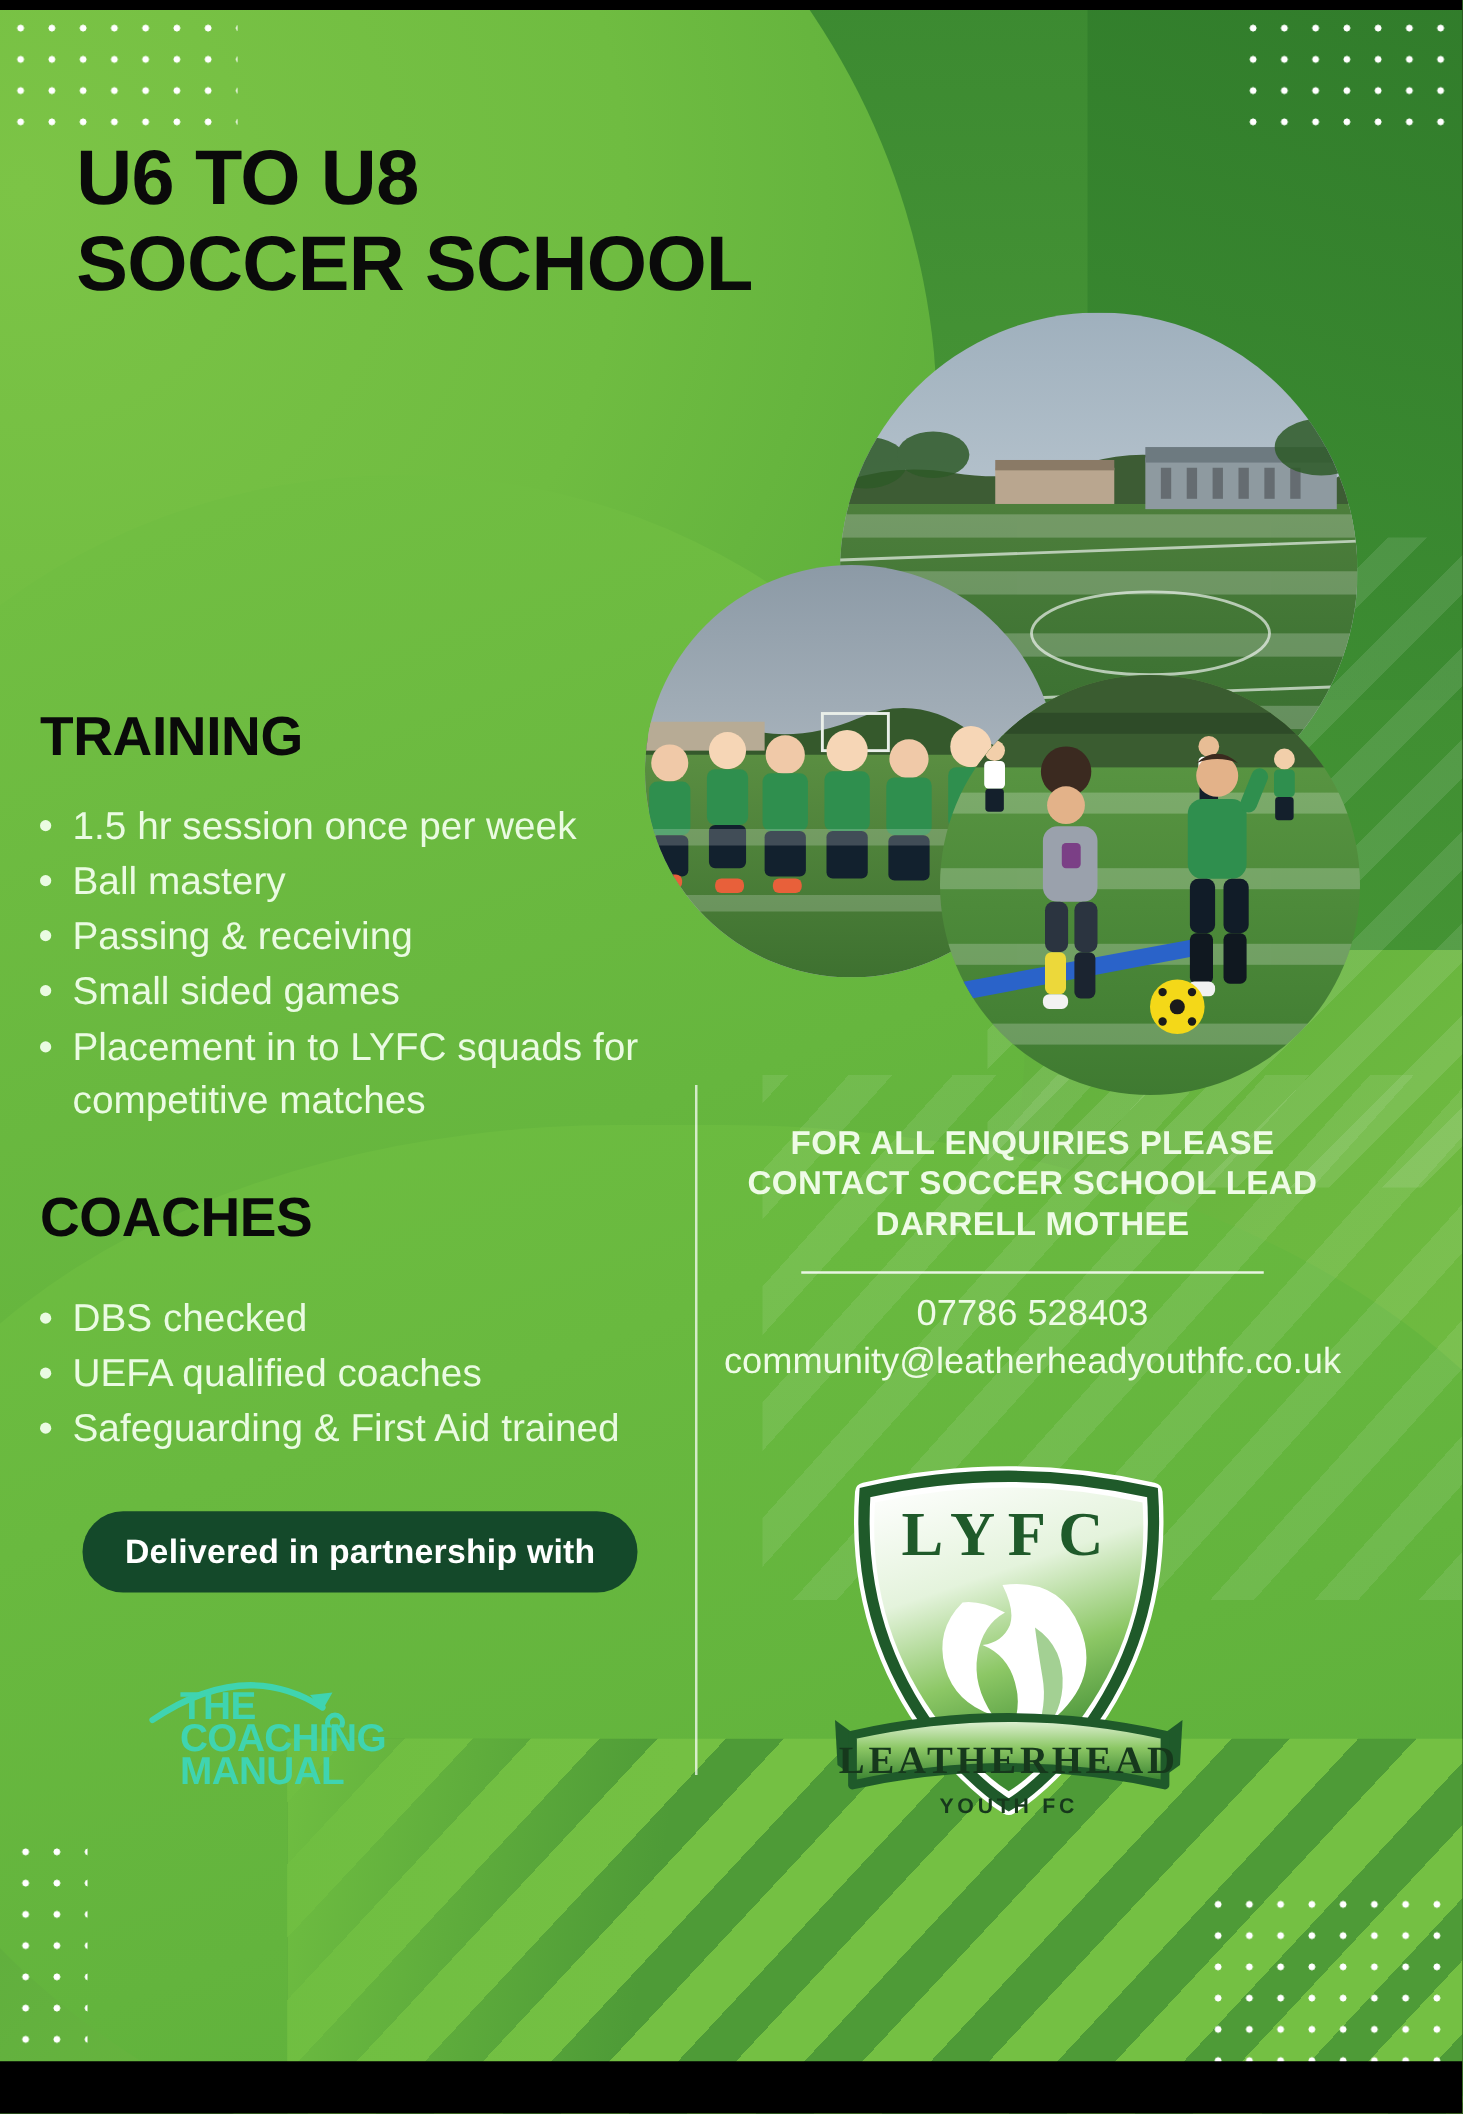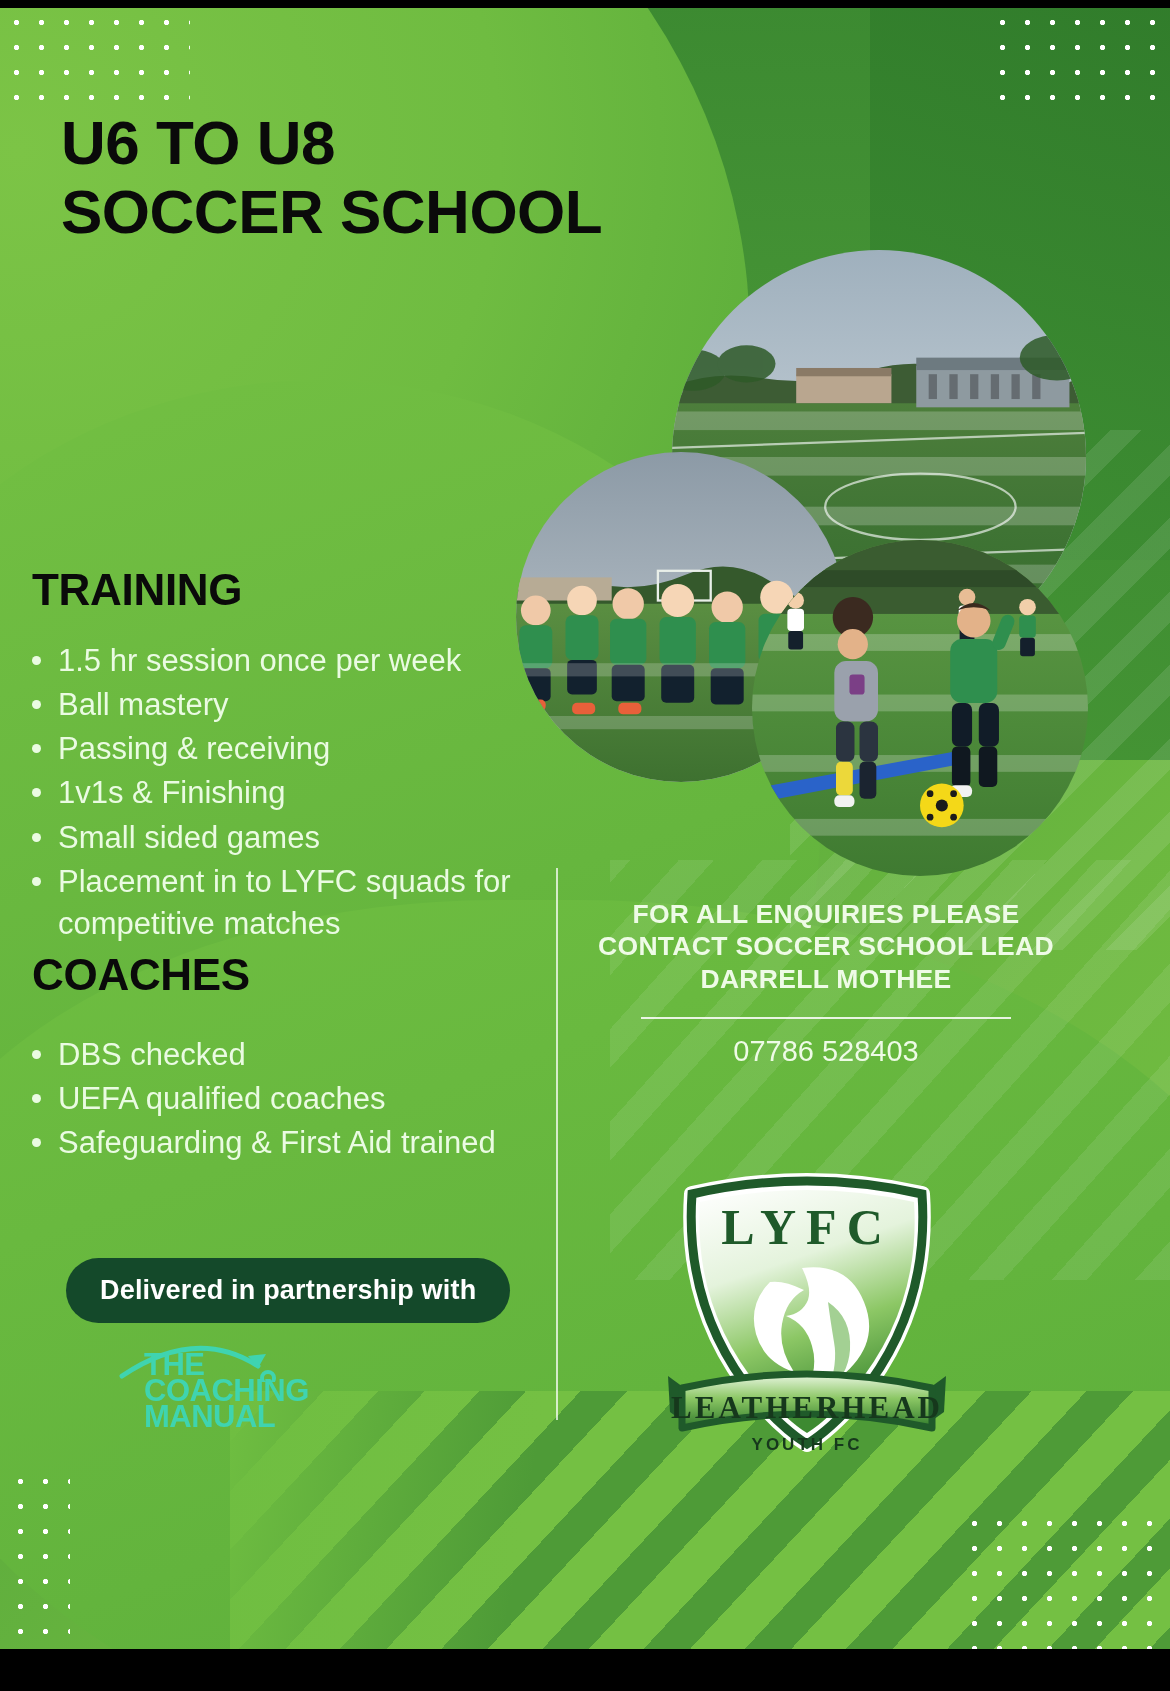--- a/index.html
+++ b/index.html
@@ -206,21 +206,21 @@
   .contact-email{
     font-size:29px;
     line-height:1.3;
     font-weight:400;
     white-space:nowrap;
   }
 
   
   .pill{
     position:absolute;
-    left:66px; top:1258px;
+    left:66px; top:1209px;
     background:#14492a;
     border-radius:40px;
     padding:17px 34px;
     color:#ffffff;
     font-size:27px;
     font-weight:600;
     letter-spacing:.2px;
   }
 
   
@@ -462,38 +462,38 @@
       <div>U6 TO U8</div>
       <div>SOCCER SCHOOL</div>
     </div>
 
 
     <div class="section-head head-training">TRAINING</div>
     <ul class="bullets bullets-training">
       <li>1.5 hr session once per week</li>
       <li>Ball mastery</li>
       <li>Passing &amp; receiving</li>
-      <li>1v1s &amp; Finishing</li>
       <li>Small sided games</li>
       <li>Placement in to LYFC squads for competitive matches</li>
     </ul>
 
     <div class="section-head head-coaches">COACHES</div>
     <ul class="bullets bullets-coaches">
       <li>DBS checked</li>
       <li>UEFA qualified coaches</li>
       <li>Safeguarding &amp; First Aid trained</li>
     </ul>
 
     <div class="divider"></div>
 
     <div class="contact">
       <div class="contact-head">FOR ALL ENQUIRIES PLEASE CONTACT SOCCER SCHOOL LEAD DARRELL MOTHEE</div>
       <div class="contact-rule"></div>
       <div class="contact-phone">07786 528403</div>
+      <div class="contact-email">community@leatherheadyouthfc.co.uk</div>
     </div>
 
     <div class="pill">Delivered in partnership with</div>
 
     <div class="tcm">
       <svg class="tcm-arc" viewBox="0 0 190 52">
         <path d="M14 46 Q88 -4 150 36" fill="none" stroke="#3fd4b0" stroke-width="5" stroke-linecap="round"></path>
         <path d="M150 38 L140 26 L158 24 Z" fill="#3fd4b0"></path>
         <circle cx="160" cy="48" r="6" fill="none" stroke="#3fd4b0" stroke-width="4"></circle>
       </svg>

